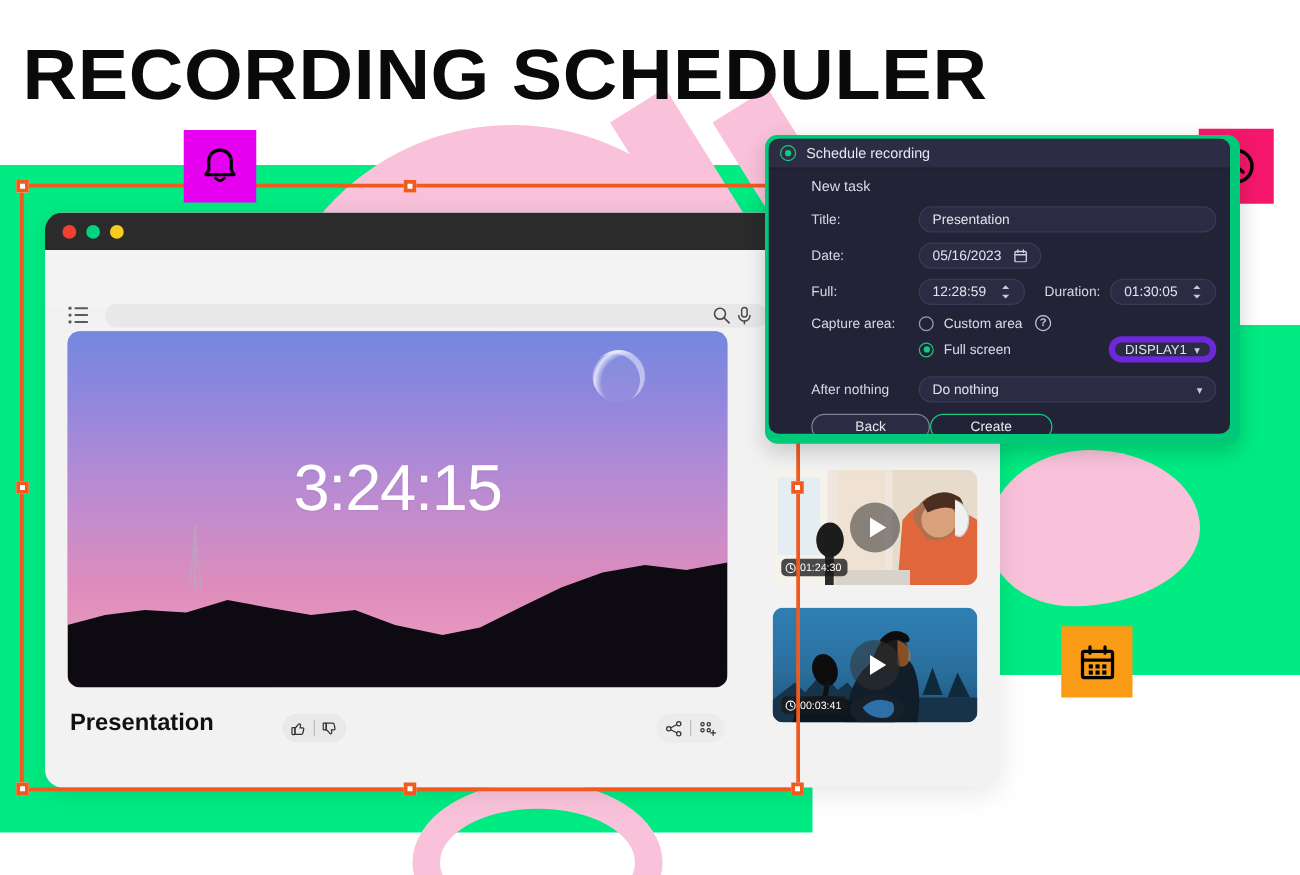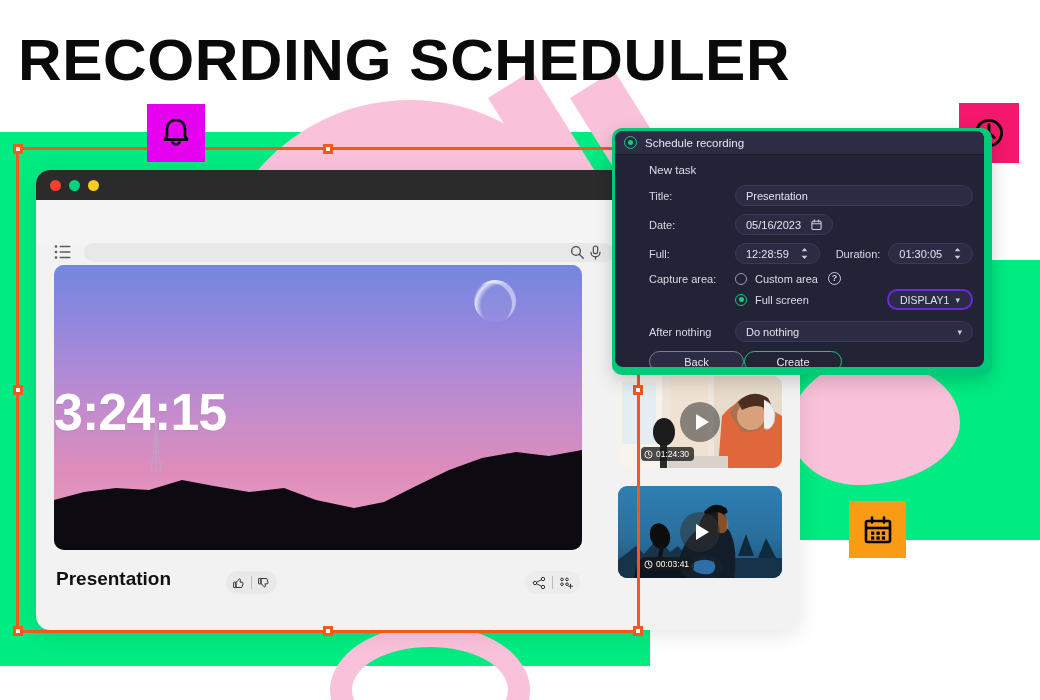--- a/index.html
+++ b/index.html
@@ -103,26 +103,25 @@
     background: linear-gradient(180deg, #7388dd 0%, #8f86de 18%, #ad8ad7 36%, #c88cca 55%, #de8cbb 72%, #e79ac0 88%, #eaa7c7 100%);
   }
   .vid-moon {
     position: absolute; right: 66px; top: 15px; width: 42px; height: 42px;
     border-radius: 50%;
     background: radial-gradient(circle at 68% 62%, rgba(255,255,255,0.05) 55%, rgba(255,255,255,0.75) 70%, rgba(255,255,255,0.0) 78%);
     box-shadow: inset -4px 3px 0 rgba(255,255,255,0.45);
   }
   .vid-timer {
     position: absolute; left: 0; top: 96px; width: 100%;
-    text-align: left;
+    text-align: center;
     font-family: "Liberation Sans", sans-serif;
-    font-weight: 700; font-size: 52px; letter-spacing: -1px;
+    font-weight: 400; font-size: 52px; letter-spacing: -1px;
     color: #ffffff;
     text-shadow: 0 1px 2px rgba(0,0,0,0.06);
-    margin-top: 21px;
   }
   .vid-mount { position: absolute; left: 0; bottom: 0; width: 100%; height: 120px; }
   .vid-tower { position: absolute; left: 94px; bottom: 78px; width: 16px; height: 52px; opacity: .72; }
 
   .player-footer {
     position: absolute; left: 18px; top: 392px; width: 528px; height: 44px;
   }
   .pf-title {
     position: absolute; left: 2px; top: 6px;
     font-size: 19px; font-weight: 700; color: #111;
@@ -144,21 +143,21 @@
     position: absolute; left: 582px; width: 164px; height: 92px;
     border-radius: 9px; overflow: hidden;
   }
   .thumb.t1 { top: 206px; }
   .thumb.t2 { top: 316px; }
   .thumb-dur {
     position: absolute; left: 7px; bottom: 7px;
     background: rgba(25,25,25,0.78); color: #fff;
     font-size: 8.5px; border-radius: 4px;
     padding: 2px 5px 2px 3px;
-    display: flex; align-items: center; gap: 3px; margin-left: 16px;
+    display: flex; align-items: center; gap: 3px;
   }
   .play-btn {
     position: absolute; left: 50%; top: 50%; transform: translate(-50%,-50%);
     width: 40px; height: 40px; border-radius: 50%;
     background: rgba(50,50,50,0.55);
     display: flex; align-items: center; justify-content: center;
   }
   .play-tri {
     width: 0; height: 0;
     border-left: 13px solid #fff;
@@ -178,21 +177,21 @@
     background: #ffffff; border: 3px solid #f05a1e;
   }
   .h-tl { left: -6px; top: -6px; }   .h-tc { left: 50%; top: -6px; margin-left: -5px; }
   .h-tr { right: -6px; top: -6px; }  .h-ml { left: -6px; top: 50%; margin-top: -5px; }
   .h-mr { right: -6px; top: 50%; margin-top: -5px; }
   .h-bl { left: -6px; bottom: -6px; }.h-bc { left: 50%; bottom: -6px; margin-left: -5px; }
   .h-br { right: -6px; bottom: -6px; }
 
   
   .dialog-wrap {
-    position: absolute; left: 612px; top: 128px; width: 380px; height: 247px;
+    position: absolute; left: 612px; top: 108px; width: 380px; height: 247px;
     background: #00c97a;
     border-radius: 10px;
     padding: 3px 8px 8px 3px;
     box-shadow: 0 6px 18px rgba(0,0,0,0.18);
   }
   .dialog {
     position: relative; width: 100%; height: 100%;
     background: #232338;
     border-radius: 8px;
     overflow: hidden;
@@ -239,21 +238,21 @@
   .radio.on { border-color: #18c97d; }
   .radio.on i { width: 5px; height: 5px; border-radius: 50%; background: #18c97d; display: block; }
   .radio-lbl { font-size: 11px; color: #dcdce8; }
   .help-ico {
     width: 13px; height: 13px; border-radius: 50%;
     border: 1.3px solid #c9c9d8; color: #c9c9d8;
     font-size: 9px; line-height: 11px; text-align: center;
     margin-left: 10px; font-weight: bold; flex: none;
   }
   .display-sel {
-    margin-left: auto; background: #2b2b44; border: 2px solid #6d28d9;
+    margin-left: auto; background: #2b2b44; border: 5px solid #6d28d9;
     border-radius: 11px; height: 21px; width: 86px;
     display: flex; align-items: center; justify-content: center; gap: 6px;
     color: #e3e3ee; font-size: 10.5px;
   }
   .after-row { display: flex; align-items: center; margin-top: 11px; margin-bottom: 9px; }
   .field-after { width: 252px; justify-content: space-between; }
 
   .btn-row { display: flex; padding-left: 0px; }
   .btn {
     height: 21px; border-radius: 11px;

